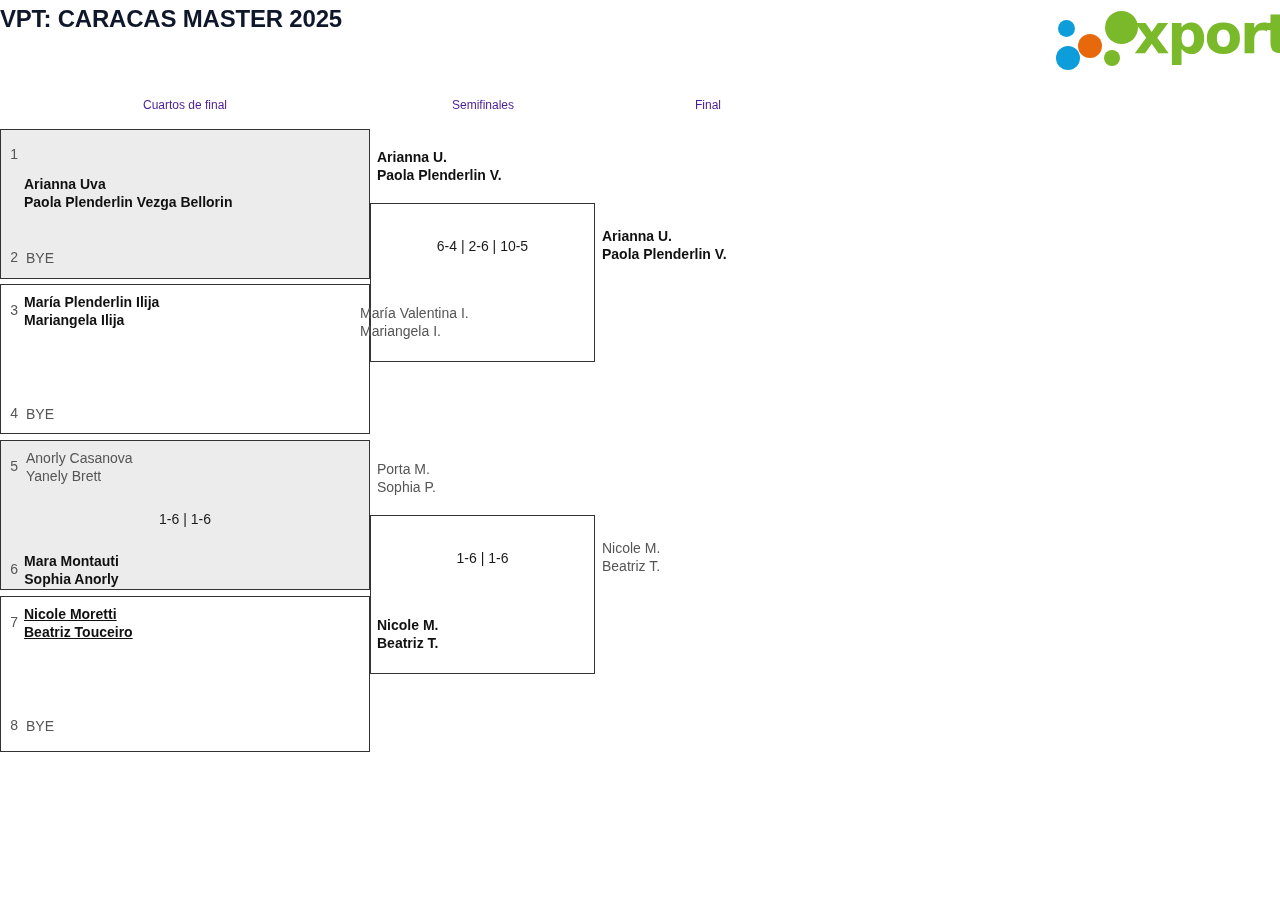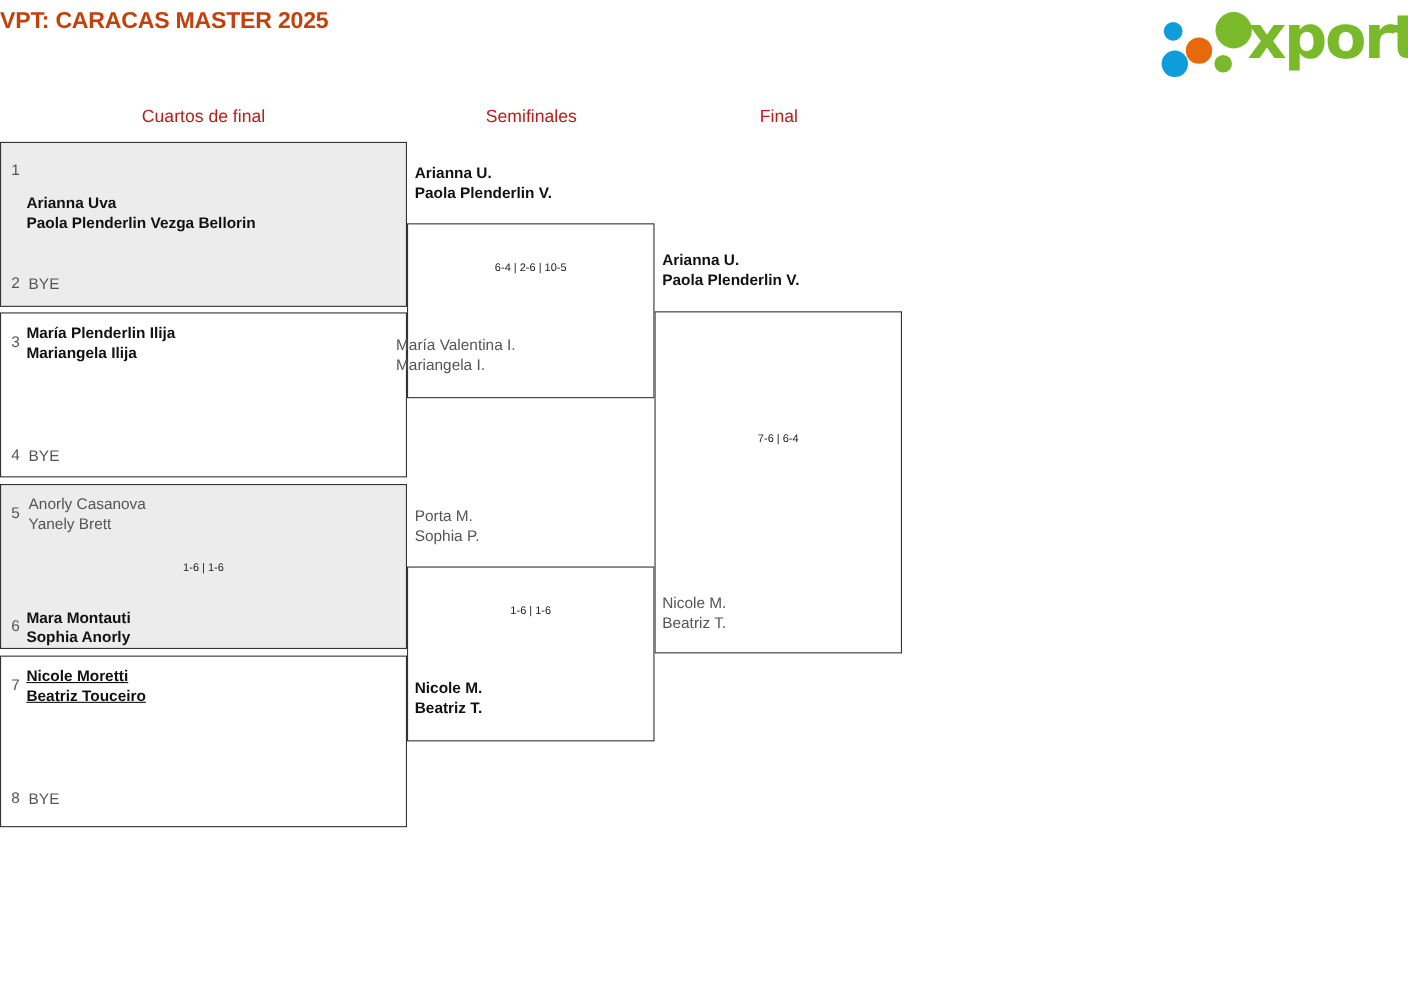--- a/index.html
+++ b/index.html
@@ -21,25 +21,25 @@
   
   .header {
     position: absolute;
     left: 0; top: 0;
     width: 1280px;
     height: 78px;
   }
   .title-block {
     position: absolute;
     left: 0; top: 2px;
-    font-size: 21px;
+    font-size: 24px;
     font-weight: 700;
     line-height: 33px;
     letter-spacing: -0.2px;
-    color: #c2410c;
+    color: #0f172a;
     white-space: nowrap;
   }
   .title-line { display: block; }
 
   
   .logo {
     position: absolute;
     right: 6px;
     top: 4px;
     width: 224px;
@@ -64,44 +64,44 @@
     font-weight: 700;
     letter-spacing: -2.2px;
     color: #7ab929;
     line-height: 64px;
     font-family: "DejaVu Sans", "Liberation Sans", sans-serif;
   }
 
   
   .round-head {
     position: absolute;
-    font-size: 16px;
+    font-size: 12px;
     font-weight: 400;
-    color: #b91c1c;
+    color: #4c1d95;
     text-align: center;
     white-space: nowrap;
   }
 
   
   .bracket { position: absolute; left: 0; top: 0; width: 1280px; height: 916px; }
 
   .match-box {
     position: absolute;
     box-sizing: border-box;
     border: 1px solid #333333;
     background: #ffffff;
   }
   .match-box.shaded { background: #ececec; }
 
   .score {
     position: absolute;
     left: 0;
     width: 100%;
     text-align: center;
-    font-size: 10px;
+    font-size: 14px;
     color: #1a1a1a;
     white-space: nowrap;
   }
 
   
   .competitor {
     position: absolute;
     font-size: 14px;
     line-height: 18px;
     white-space: nowrap;
@@ -176,21 +176,21 @@
 
   <div class="match-box shaded" style="left:0px; top:440px; width:370px; height:150px;">
     <div class="score" style="top:70px;">1-6 | 1-6</div>
   </div>
   <div class="seed" style="left:0px; top:458px;">5</div>
   <div class="competitor loser" style="left:26px; top:449px;">
     <span class="name-line">Anorly Casanova</span>
     <span class="name-line">Yanely Brett</span>
   </div>
   <div class="seed" style="left:0px; top:561px;">6</div>
-  <div class="competitor winner" style="left:24px; top:552px;">
+  <div class="competitor winner" style="left:24px; top:552px;text-align:center;">
     <span class="name-line">Mara Montauti</span>
     <span class="name-line">Sophia Anorly</span>
   </div>
 
   <div class="match-box" style="left:0px; top:596px; width:370px; height:156px;">
     <div class="score" style="top:66px;"></div>
   </div>
   <div class="seed" style="left:0px; top:614px;">7</div>
   <div class="competitor winner" style="left:24px; top:605px;text-decoration:underline;">
     <span class="name-line">Nicole Moretti</span>
@@ -218,23 +218,20 @@
   </div>
   <div class="competitor loser" style="left:377px; top:460px;">
     <span class="name-line">Porta M.</span>
     <span class="name-line">Sophia P.</span>
   </div>
   <div class="competitor winner" style="left:377px; top:616px;">
     <span class="name-line">Nicole M.</span>
     <span class="name-line">Beatriz T.</span>
   </div>
 
-  <div class="match-box" style="left:595px; top:283px; width:225px; height:311px;">
-    <div class="score" style="top:110px;">7-6 | 6-4</div>
-  </div>
   <div class="competitor winner" style="left:602px; top:227px;">
     <span class="name-line">Arianna U.</span>
     <span class="name-line">Paola Plenderlin V.</span>
   </div>
   <div class="competitor loser" style="left:602px; top:539px;">
     <span class="name-line">Nicole M.</span>
     <span class="name-line">Beatriz T.</span>
   </div>
 
 </div>

